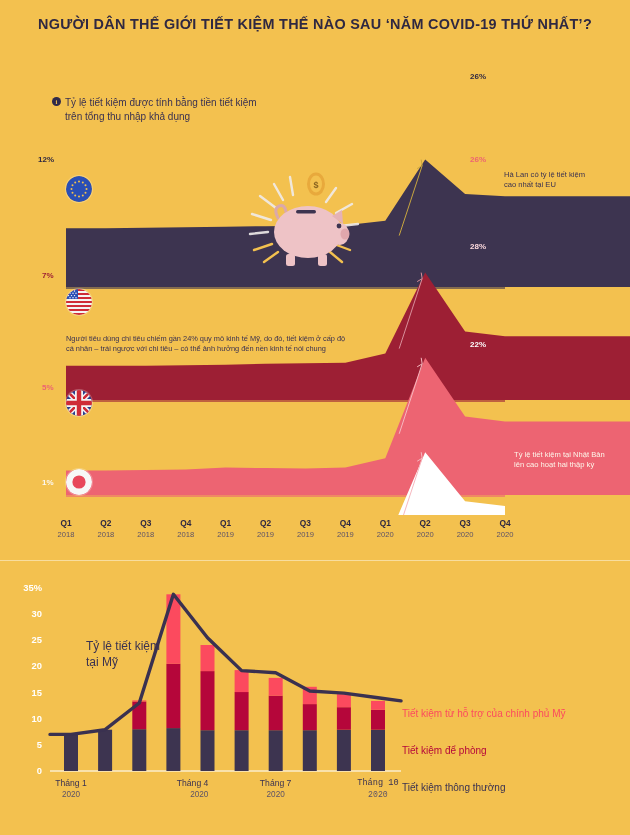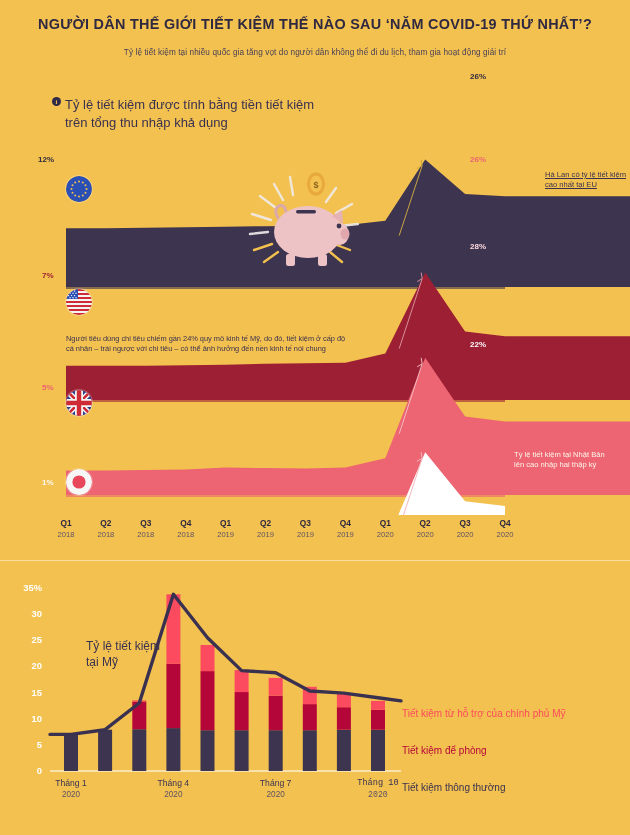--- a/index.html
+++ b/index.html
@@ -22,21 +22,21 @@
     font-size:8.2px;color:#4a4058;letter-spacing:.1px;
   }
 
   
   .note{position:absolute;left:52px;top:96px;display:flex;gap:4px;align-items:flex-start;}
   .info-icon{
     width:9px;height:9px;border-radius:50%;background:#2f2a4a;color:#f3c14f;
     font-size:6.6px;font-weight:bold;line-height:9px;text-align:center;
     flex:0 0 auto;margin-top:1px;font-family:"Liberation Serif",serif;
   }
-  .note-text{font-size:13px;line-height:1.35;color:#3a3150;white-space:pre-line;}
+  .note-text{font-size:10px;line-height:1.35;color:#3a3150;white-space:pre-line;}
 
   
   #areaChart{position:absolute;left:0;top:60px;width:630px;height:455px;}
   .axis-tag{position:absolute;font-size:8px;font-weight:bold;}
   .peak-tag{position:absolute;font-size:8px;font-weight:bold;}
   .side-note{position:absolute;font-size:7.6px;line-height:1.35;white-space:pre-line;}
   .mid-note{position:absolute;font-size:7.4px;line-height:1.4;color:#3a3150;white-space:pre-line;}
 
   
   .flag{position:absolute;width:26px;height:26px;border-radius:50%;overflow:hidden;
@@ -60,21 +60,20 @@
   .blabel .y{font-size:8.2px;color:#5d5266;display:block;line-height:12px;}
   .legend-item{position:absolute;font-size:10px;}
   .line-note{position:absolute;font-size:12px;line-height:1.35;color:#3a3150;white-space:pre-line;}
 </style>
 </head>
 <body>
 
 <div id="root">
 
   <div class="title">NGƯỜI DÂN THẾ GIỚI TIẾT KIỆM THẾ NÀO SAU ‘NĂM COVID-19 THỨ NHẤT’?</div>
-  <div class="subtitle">Tỷ lệ tiết kiệm tại nhiều quốc gia tăng vọt do người dân không thể đi du lịch, tham gia hoạt động giải trí</div>
 
   <div class="note">
     <div class="info-icon">i</div>
     <div class="note-text">Tỷ lệ tiết kiệm được tính bằng tiền tiết kiệm
 trên tổng thu nhập khả dụng</div>
   </div>
 
   <div id="areaChart">
     <svg id="areaSvg" width="630" height="455" viewBox="0 0 630 455">
         <path d="M 66 227 L 66.0 168.2 L 105.9 168.2 L 145.8 167.7 L 185.7 167.2 L 225.6 166.7 L 265.5 166.2 L 305.5 165.8 L 345.4 165.3 L 385.3 160.8 L 425.2 99.6 L 465.1 133.9 L 505.0 136.3 L 505 227 Z" fill="#3d3450"></path>
@@ -224,26 +223,26 @@
     <div class="axis-tag" style="left:42px;top:323px;color:#ed6472;">5%</div>
     <div class="axis-tag" style="left:42px;top:418px;color:#fbf7f2;">1%</div>
 
     
     <div class="peak-tag" style="left:470px;top:12px;color:#2f2841;">26%</div>
     <div class="peak-tag" style="left:470px;top:95px;color:#ed6472;">26%</div>
     <div class="peak-tag" style="left:470px;top:182px;color:#fcd9dd;">28%</div>
     <div class="peak-tag" style="left:470px;top:280px;color:#fdfdfd;">22%</div>
 
     
-    <div class="side-note" style="left:545px;top:110px;color:#3a3150;text-decoration:underline;">Hà Lan có tỷ lệ tiết kiệm
+    <div class="side-note" style="left:504px;top:110px;color:#3a3150;">Hà Lan có tỷ lệ tiết kiệm
 cao nhất tại EU</div>
     <div class="mid-note" style="left:66px;top:274px;">Người tiêu dùng chi tiêu chiếm gần 24% quy mô kinh tế Mỹ, do đó, tiết kiệm ở cấp độ
 cá nhân – trái ngược với chi tiêu – có thể ảnh hưởng đến nền kinh tế nói chung</div>
     <div class="side-note" style="left:514px;top:390px;color:#fdf6ea;">Tỷ lệ tiết kiệm tại Nhật Bản
-lên cao nhập hai thập kỷ</div>
+lên cao hoạt hai thập kỷ</div>
   </div>
 
   <div class="qaxis">
       <div class="qtick" style="left: 43px; top: 0px;">
         <span class="q">Q1</span>
         <span class="y">2018</span>
       </div>
       <div class="qtick" style="left: 82.9091px; top: 0px;">
         <span class="q">Q2</span>
         <span class="y">2018</span>
@@ -321,21 +320,21 @@
         <rect x="371.0" y="163.7" width="14" height="41.3" fill="#3d3450"></rect>
         <rect x="371.0" y="143.8" width="14" height="19.9" fill="#b5063a"></rect>
         <rect x="371.0" y="134.9" width="14" height="8.9" fill="#fc4a5e"></rect>
         <path d="M 50 168.4 L 71.0 168.4 L 105.1 163.7 L 139.3 137.0 L 173.4 28.3 L 207.5 71.7 L 241.6 104.6 L 275.7 106.7 L 309.8 125.0 L 343.9 127.1 L 378.0 131.8 L 401 134.9" fill="none" stroke="#3a3150" stroke-width="3.4" stroke-linejoin="round" stroke-linecap="round"></path>
       </svg>
     <div class="line-note" style="left:86px;top:72px;">Tỷ lệ tiết kiệm
 tại Mỹ</div>
   <div class="ytick" style="left: 8px; top: 16px;">35%</div><div class="ytick" style="left: 8px; top: 42.1429px;">30</div><div class="ytick" style="left: 8px; top: 68.2857px;">25</div><div class="ytick" style="left: 8px; top: 94.4286px;">20</div><div class="ytick" style="left: 8px; top: 120.571px;">15</div><div class="ytick" style="left: 8px; top: 146.714px;">10</div><div class="ytick" style="left: 8px; top: 172.857px;">5</div><div class="ytick" style="left: 8px; top: 199px;">0</div><div class="blabel" style="left: 36.05px; top: 211px;">
         <span class="m">Tháng 1</span>
         <span class="y">2020</span>
-      </div><div class="blabel" style="left: 138.35px; top: 211px;">
+      </div><div class="blabel" style="left: 138.35px; top: 211px; text-align: right;">
         <span class="m">Tháng 4</span>
         <span class="y">2020</span>
       </div><div class="blabel" style="left: 240.65px; top: 211px;">
         <span class="m">Tháng 7</span>
         <span class="y">2020</span>
       </div><div class="blabel" style="left: 342.95px; top: 211px; font-family: Liberation Mono, monospace;">
         <span class="m">Tháng 10</span>
         <span class="y">2020</span>
       </div><div class="legend-item" style="left: 402px; top: 142px; color: rgb(252, 74, 94);">Tiết kiệm từ hỗ trợ của chính phủ Mỹ</div><div class="legend-item" style="left: 402px; top: 168px; color: rgb(181, 6, 58); margin-top: 11px;">Tiết kiệm để phòng</div><div class="legend-item" style="left: 402px; top: 216px; color: rgb(58, 49, 80);">Tiết kiệm thông thường</div></div>
 

